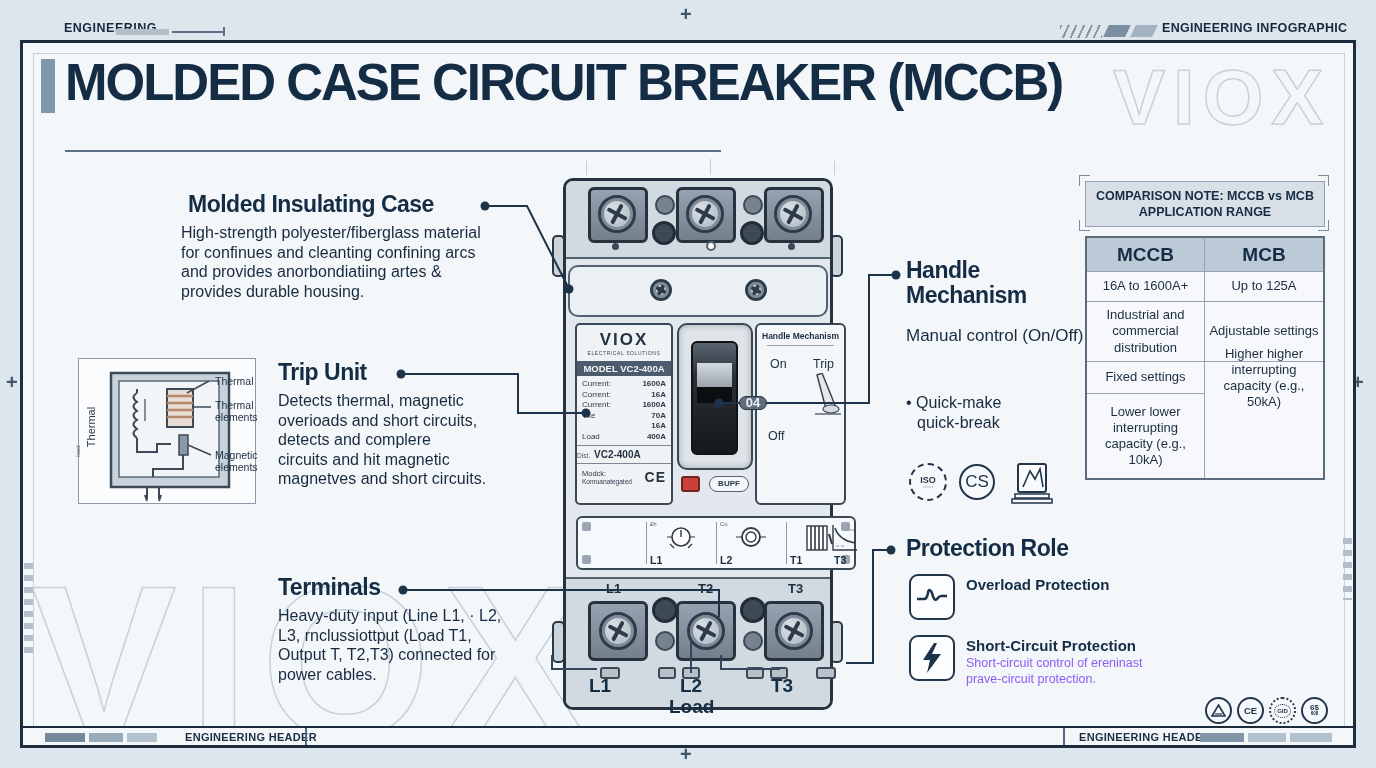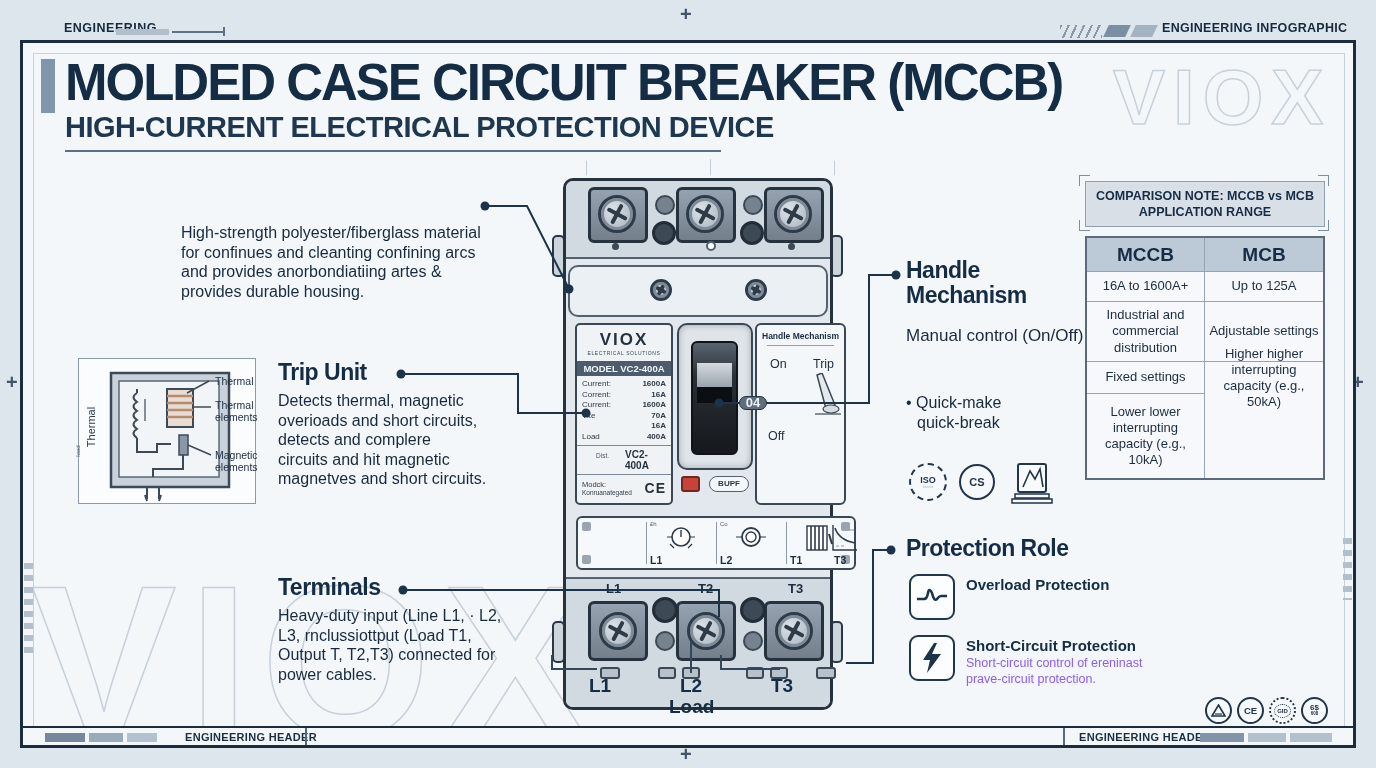--- a/index.html
+++ b/index.html
@@ -53,23 +53,23 @@
 <div class="abs" style="left:1162px; top:21px; font-size:12.5px; font-weight:bold; letter-spacing:0.3px; color:#15293d;">ENGINEERING INFOGRAPHIC</div>
 
 <div id="frame">
   <div id="inner-frame"></div>
 
   <div class="abs wm" style="left:1090px; top:15px; font-size:78px;">VIOX</div>
   <div class="abs wm" style="left:8px; top:510px; font-size:218px; letter-spacing:12px;">VIOX</div>
 
   <div class="abs" style="left:18px; top:16px; width:14px; height:54px; background:#8097ab;"></div>
   <div class="abs" style="left:42px; top:10px; font-size:51px; font-weight:bold; letter-spacing:-2px; color:#142c44;">MOLDED CASE CIRCUIT BREAKER (MCCB)</div>
-  <div class="abs" style="left:42px; top:68px; font-size:29px; font-weight:bold; letter-spacing:-0.5px; color:#20384f;">HIGH-CURRENT ELECTRICAL PROTECTION DEVICE</div>
   <div class="abs" style="left:42px; top:107px; width:656px; height:2px; background:#5a7086;"></div>
 
+  <div class="abs sec-head" style="left:165px; top:148px;">Molded Insulating Case</div>
   <div class="abs sec-body" style="left:158px; top:180px; width:320px;">High-strength polyester/fiberglass material
 for confinues and cleanting confining arcs
 and provides anorbondiatiing artes &amp;
 provides durable housing.</div>
 
   <div class="abs" style="left:55px; top:315px; width:178px; height:146px; background:#fbfcfe; border:1.5px solid #8b99a8;">
     <svg width="178" height="146" style="position:absolute; left:0; top:0;">
       <rect x="32" y="14" width="118" height="114" fill="#c9d2da" stroke="#3c4a58" stroke-width="2.5"></rect>
       <rect x="40" y="22" width="100" height="96" fill="#f2f5f8" stroke="#5a6876" stroke-width="1.5"></rect>
       <path d="M58,34 q-7,4 0,9 q-7,4 0,9 q-7,4 0,9 q-7,4 0,9 q-7,4 0,9" fill="none" stroke="#3c4a58" stroke-width="2"></path>
@@ -165,21 +165,21 @@
           </div>
         <div class="spec-row">
             <span></span>
             <b>16A</b>
           </div>
         <div class="spec-row">
             <span>Load</span>
             <b>400A</b>
           </div>
       </div>
-      <div style="margin-top:3px; border-top:1px solid #7b8896; border-bottom:1px solid #7b8896; padding:3px 19px; display:flex; align-items:baseline; gap:16px;">
+      <div style="margin-top:3px; border-top:1px solid #7b8896; border-bottom:1px solid #7b8896; padding:3px 0; display:flex; align-items:baseline; gap:4px;">
         <span style="font-size:6.5px; color:#4a5765;">Dist.</span>
         <span style="font-size:10px; font-weight:bold; color:#25323f;">VC2-400A</span>
       </div>
       <div style="padding:5px 5px 0 5px; display:flex; justify-content:space-between;">
         <div>
           <div style="font-size:7.5px; color:#2c3a48;">Modck:</div>
           <div style="font-size:6.5px; color:#2c3a48;">Konruanategated</div>
         </div>
         <div style="font-size:14px; font-weight:bold; letter-spacing:1px; color:#25323f;">CE</div>
       </div>
@@ -281,21 +281,21 @@
   <div class="abs sec-head" style="left:883px; top:215px; width:160px; line-height:1.1;">Handle Mechanism</div>
   <div class="abs" style="left:883px; top:283px; font-size:17px; color:#182a3d;">Manual control (On/Off)</div>
   <div class="abs sec-body hang" style="left:883px; top:350px; width:190px;">• Quick-make
 quick-break</div>
 
   <div class="circ-icon" style="left:886px; top:420px; width:38px; height:38px; border-style:dashed;align-items:center;">
     <span style="font-size:9px; font-weight:bold; color:#22354a;">ISO</span>
     <span style="font-size:3.5px; color:#5a6b7c;">⌁⌁⌁⌁⌁</span>
   </div>
   <div class="circ-icon" style="left:936px; top:421px; width:36px; height:36px;">
-    <span style="font-size:11px; font-weight:bold; color:#22354a;">CS</span>
+    <span style="font-size:17px; font-weight:normal; color:#22354a;">CS</span>
   </div>
   <svg class="abs" style="left:988px; top:418px;" width="42" height="44">
     <rect x="7" y="3" width="28" height="28" fill="#f8fafc" stroke="#22354a" stroke-width="2" rx="2"></rect>
     <path d="M12,26 L19,10 L24,18 L29,8 L32,26" fill="none" stroke="#22354a" stroke-width="1.6"></path>
     <rect x="4" y="33" width="34" height="4" fill="#f8fafc" stroke="#22354a" stroke-width="1.5"></rect>
     <rect x="1" y="38" width="40" height="4" fill="#f8fafc" stroke="#22354a" stroke-width="1.5"></rect>
   </svg>
 
   <div class="abs sec-head" style="left:883px; top:492px;">Protection Role</div>
   <div class="prot-icon" style="left:886px; top:531px;">

